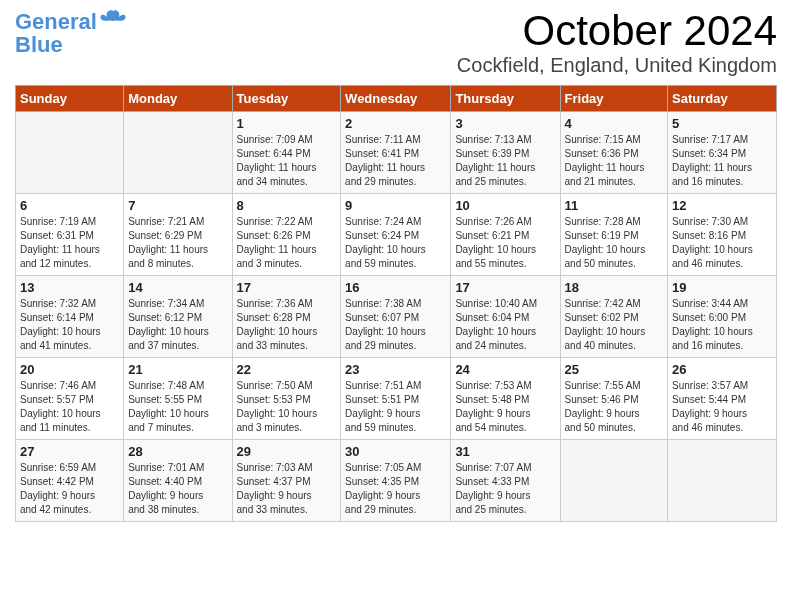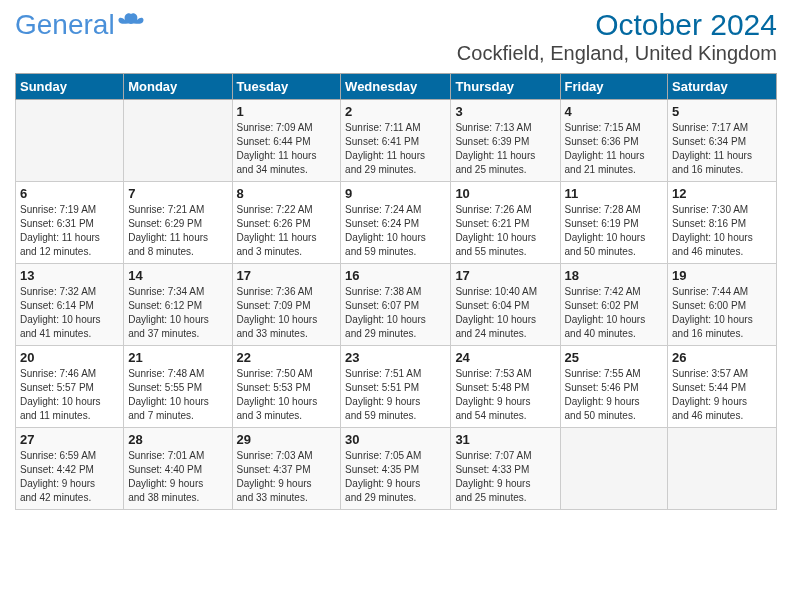--- a/index.html
+++ b/index.html
@@ -1,26 +1,26 @@
 <!DOCTYPE html>
 <html><head>
   <meta charset="utf-8">
   <style>
     * { box-sizing: border-box; margin: 0; padding: 0; }
     body { font-family: Arial, sans-serif; background: #fff; width: 792px; min-height: 612px; overflow: hidden; }
     .page { width: 792px; padding: 10px 15px; }
     .header-row { display: flex; align-items: flex-start; justify-content: space-between; margin-bottom: 8px; }
     .logo { display: flex; align-items: center; }
-    .logo-text { font-size: 28px; font-weight: normal; color: #1a3a5c; line-height: 1.1; }
+    .logo-text { font-size: 22px; font-weight: bold; color: #1a3a5c; line-height: 1.1; }
     .logo-text span { color: #4a90d9; }
     .title-area { text-align: right; }
-    .month-title { font-size: 30px; font-weight: 300; color: #0369a1; line-height: 1; }
+    .month-title { font-size: 42px; font-weight: 300; color: #000000; line-height: 1; }
     .location { font-size: 20px; color: #444; margin-top: 2px; }
     table { width: 100%; border-collapse: collapse; }
-    thead th { background: #0369a1; color: #fff; font-size: 13px; font-weight: bold; padding: 5px 4px; text-align: left; border: 1px solid #aaa; }
+    thead th { background: #c2410c; color: #fff; font-size: 13px; font-weight: bold; padding: 5px 4px; text-align: left; border: 1px solid #aaa; }
     tbody td { border: 1px solid #ccc; vertical-align: top; padding: 4px; font-size: 10.5px; color: #333; min-height: 80px; width: 113px; }
     tbody tr:nth-child(odd) { background: #f9f9f9; }
     tbody tr:nth-child(even) { background: #fff; }
     .day-num { font-size: 13px; font-weight: bold; color: #222; display: block; margin-bottom: 2px; }
     .cell-text { font-size: 10px; color: #333; line-height: 1.4; }
     .empty-cell { background: #f5f5f5 !important; }
   </style>
 </head>
 <body>
 
@@ -29,20 +29,23 @@
     <div class="logo">
       <div>
         <div style="display:flex;align-items:center;">
           <span class="logo-text">
             <span>General</span>
           </span>
           <svg width="28" height="22" viewBox="0 0 28 22" style="margin-left:2px;margin-top:-4px;">
             <path d="M14 2 C16 0 22 2 20 8 C24 4 28 6 26 10 C22 14 18 10 14 12 C10 10 6 14 2 10 C0 6 4 4 8 8 C6 2 12 0 14 2Z" fill="#4a90d9"></path>
           </svg>
         </div>
+        <div style="display:flex;align-items:center;margin-top:-2px;">
+          <span style="font-size:22px;font-weight:bold;color:#4a90d9;">Blue</span>
+        </div>
       </div>
     </div>
     <div class="title-area">
       <div class="month-title">October 2024</div>
       <div class="location">Cockfield, England, United Kingdom</div>
     </div>
   </div>
 
   <table>
     <thead>
@@ -158,21 +161,21 @@
           <td>
             <span class="day-num">14</span>
             <div class="cell-text">Sunrise: 7:34 AM</div>
             <div class="cell-text">Sunset: 6:12 PM</div>
             <div class="cell-text">Daylight: 10 hours</div>
             <div class="cell-text">and 37 minutes.</div>
           </td>
           <td>
             <span class="day-num">17</span>
             <div class="cell-text">Sunrise: 7:36 AM</div>
-            <div class="cell-text">Sunset: 7:09 PM</div>
+            <div class="cell-text">Sunset: 6:28 PM</div>
             <div class="cell-text">Daylight: 10 hours</div>
             <div class="cell-text">and 33 minutes.</div>
           </td>
           <td>
             <span class="day-num">16</span>
             <div class="cell-text">Sunrise: 7:38 AM</div>
             <div class="cell-text">Sunset: 6:07 PM</div>
             <div class="cell-text">Daylight: 10 hours</div>
             <div class="cell-text">and 29 minutes.</div>
           </td>
@@ -185,21 +188,21 @@
           </td>
           <td>
             <span class="day-num">18</span>
             <div class="cell-text">Sunrise: 7:42 AM</div>
             <div class="cell-text">Sunset: 6:02 PM</div>
             <div class="cell-text">Daylight: 10 hours</div>
             <div class="cell-text">and 40 minutes.</div>
           </td>
           <td>
             <span class="day-num">19</span>
-            <div class="cell-text">Sunrise: 7:44 AM</div>
+            <div class="cell-text">Sunrise: 3:44 AM</div>
             <div class="cell-text">Sunset: 6:00 PM</div>
             <div class="cell-text">Daylight: 10 hours</div>
             <div class="cell-text">and 16 minutes.</div>
           </td>
         </tr>
         <tr>
           <td>
             <span class="day-num">20</span>
             <div class="cell-text">Sunrise: 7:46 AM</div>
             <div class="cell-text">Sunset: 5:57 PM</div>

